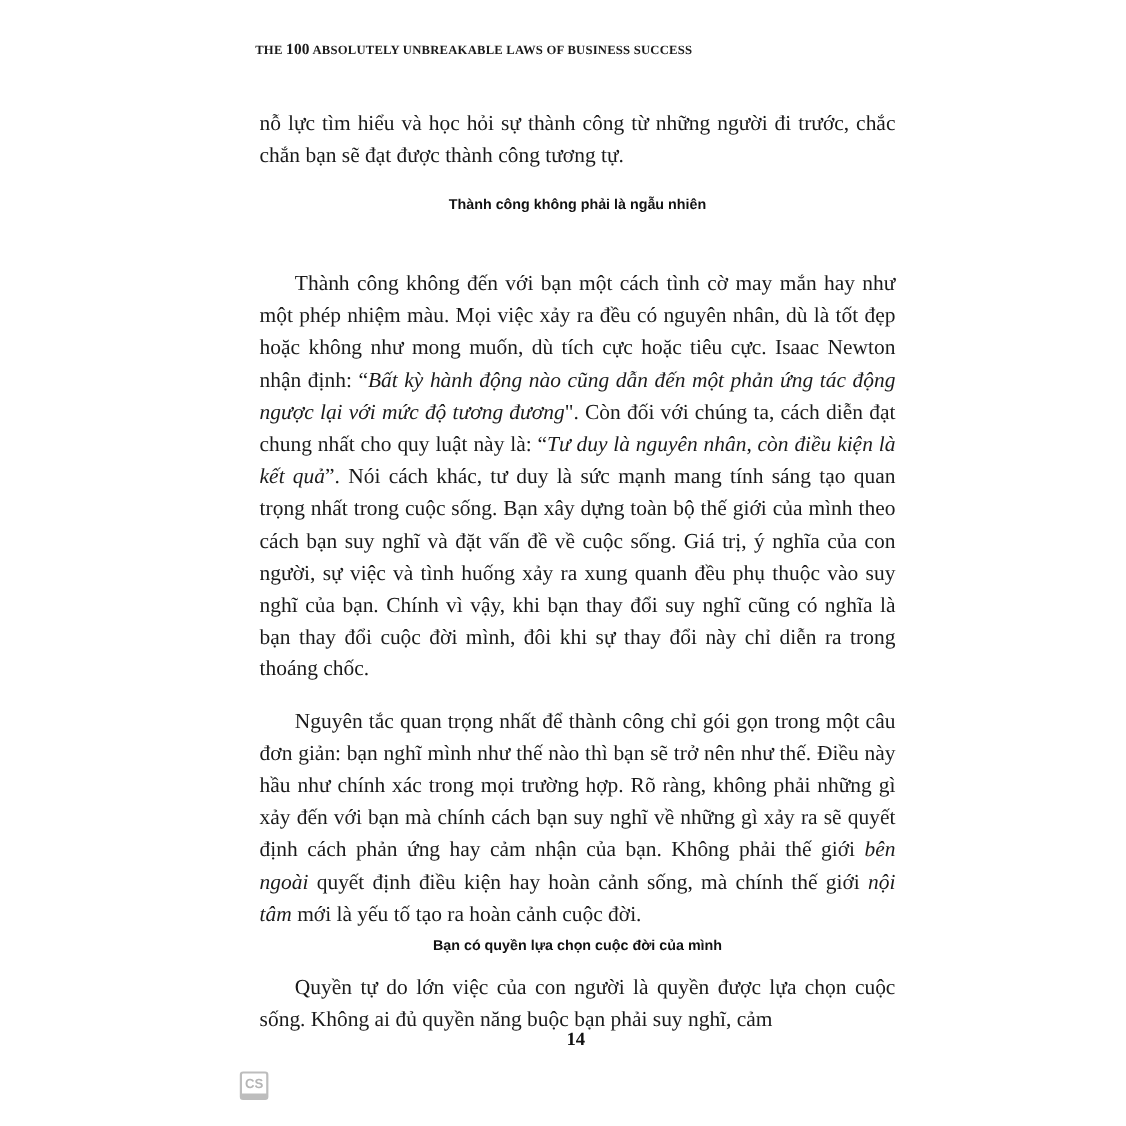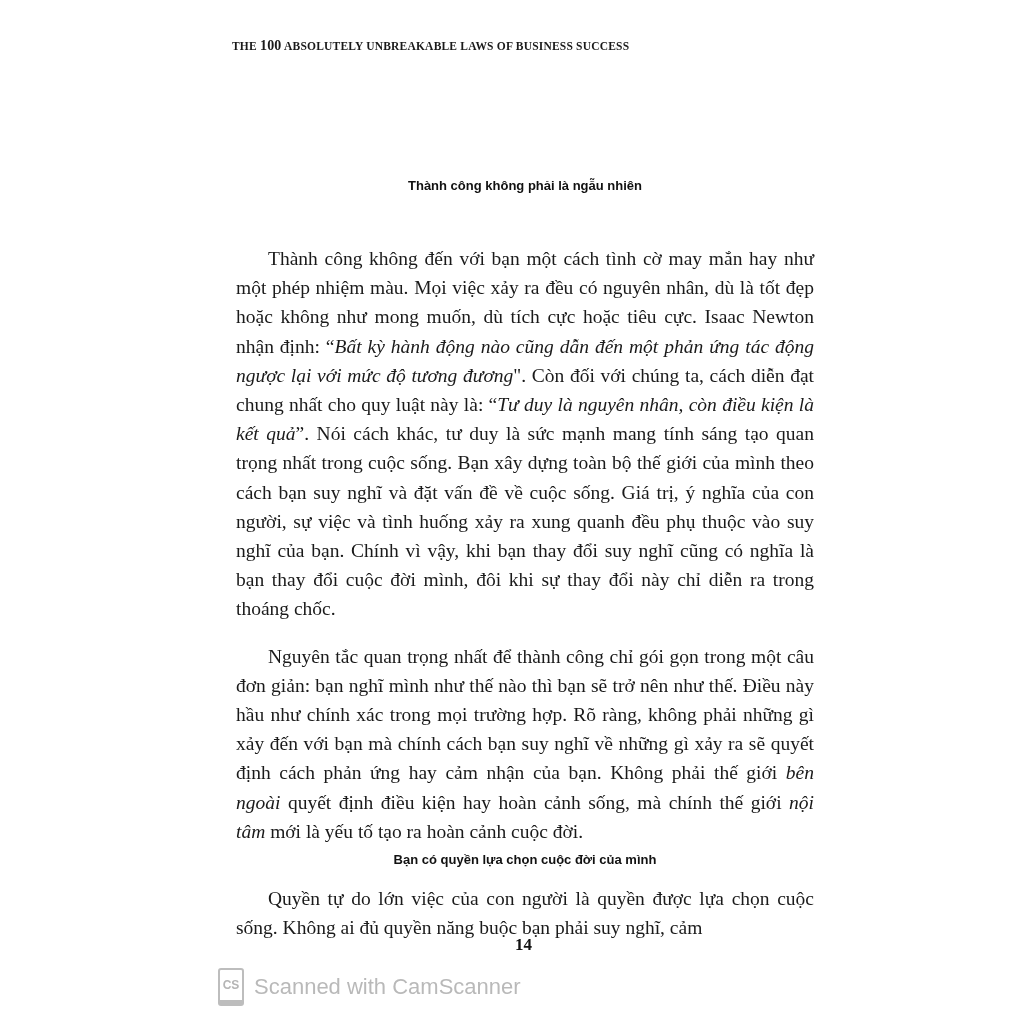--- a/index.html
+++ b/index.html
@@ -20,21 +20,21 @@
   .indent { text-indent:32px; }
   .heading {
     position:absolute; left:236px; width:578px; text-align:center;
     font-family:"Liberation Sans", sans-serif; font-weight:bold; font-size:13px; color:#111;
   }
   .footer {
     position:absolute; left:218px; top:970px; height:34px;
     display:flex; align-items:center;
   }
   .cs-icon {
-    width:26px; height:38px; border:2px solid #bdbdbd; border-radius:3px;
+    width:26px; height:26px; border:2px solid #bdbdbd; border-radius:3px;
     border-bottom-width:6px; box-sizing:border-box;
     display:flex; align-items:center; justify-content:center;
     font-family:"Liberation Sans", sans-serif; font-size:12px; font-weight:bold; color:#b5b5b5;
     margin-right:10px; line-height:1;
   }
   .cs-text {
     font-family:"Liberation Sans", sans-serif; font-size:22px; color:#b9b9b9;
   }
   .page-num {
     position:absolute; left:515px; top:935px;
@@ -42,32 +42,34 @@
   }
   i { font-style:italic; }
 </style>
 </head>
 <body>
 
 <div class="page">
 
   <div class="running-header"><span>THE </span><span class="num">100</span><span> ABSOLUTELY UNBREAKABLE LAWS OF BUSINESS SUCCESS</span></div>
 
+  <div class="text" style="top:98px;">
+    <p>nỗ lực tìm hiểu và học hỏi sự thành công từ những người đi trước, chắc chắn bạn sẽ đạt được thành công tương tự.</p>
+  </div>
 
   <div class="heading" style="top:178px;">Thành công không phải là ngẫu nhiên</div>
 
   <div class="text" style="top:212px;margin-top:32px;">
     <p class="indent"><span>Thành công không đến với bạn một cách tình cờ may mắn hay như một phép nhiệm màu. Mọi việc xảy ra đều có nguyên nhân, dù là tốt đẹp hoặc không như mong muốn, dù tích cực hoặc tiêu cực. Isaac Newton nhận định: “</span><i>Bất kỳ hành động nào cũng dẫn đến một phản ứng tác động ngược lại với mức độ tương đương</i><span>". Còn đối với chúng ta, cách diễn đạt chung nhất cho quy luật này là: “</span><i>Tư duy là nguyên nhân, còn điều kiện là kết quả</i><span>”. Nói cách khác, tư duy là sức mạnh mang tính sáng tạo quan trọng nhất trong cuộc sống. Bạn xây dựng toàn bộ thế giới của mình theo cách bạn suy nghĩ và đặt vấn đề về cuộc sống. Giá trị, ý nghĩa của con người, sự việc và tình huống xảy ra xung quanh đều phụ thuộc vào suy nghĩ của bạn. Chính vì vậy, khi bạn thay đổi suy nghĩ cũng có nghĩa là bạn thay đổi cuộc đời mình, đôi khi sự thay đổi này chỉ diễn ra trong thoáng chốc.</span></p>
     <p class="indent" style="margin-top:18px;"><span>Nguyên tắc quan trọng nhất để thành công chỉ gói gọn trong một câu đơn giản: bạn nghĩ mình như thế nào thì bạn sẽ trở nên như thế. Điều này hầu như chính xác trong mọi trường hợp. Rõ ràng, không phải những gì xảy đến với bạn mà chính cách bạn suy nghĩ về những gì xảy ra sẽ quyết định cách phản ứng hay cảm nhận của bạn. Không phải thế giới </span><i>bên ngoài</i><span> quyết định điều kiện hay hoàn cảnh sống, mà chính thế giới </span><i>nội tâm</i><span> mới là yếu tố tạo ra hoàn cảnh cuộc đời.</span></p>
   </div>
 
   <div class="heading" style="top:852px;">Bạn có quyền lựa chọn cuộc đời của mình</div>
 
   <div class="text" style="top:884px;">
     <p class="indent">Quyền tự do lớn việc của con người là quyền được lựa chọn cuộc sống. Không ai đủ quyền năng buộc bạn phải suy nghĩ, cảm</p>
   </div>
 
   <div class="footer">
     <div class="cs-icon">CS</div>
-    <span class="cs-text">Scanned with CamScanner</span>
   </div>
   <div class="page-num">14</div>
 </div>
 
 </body></html>

